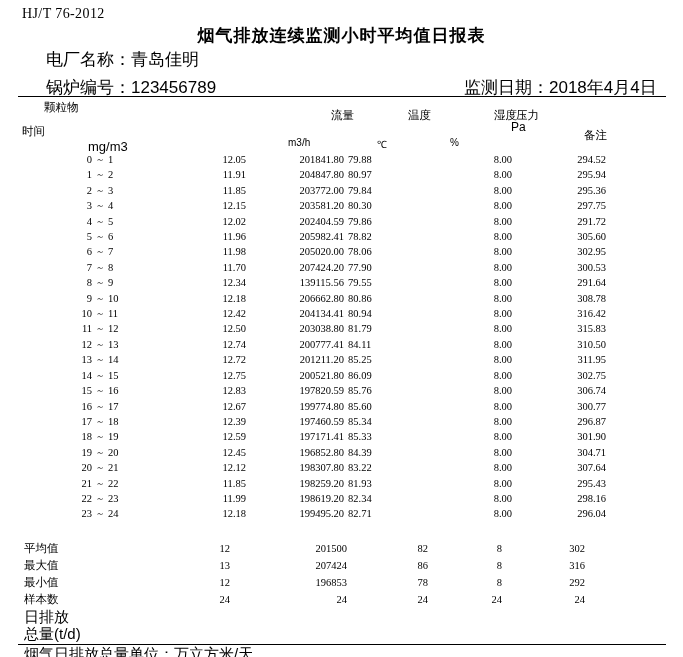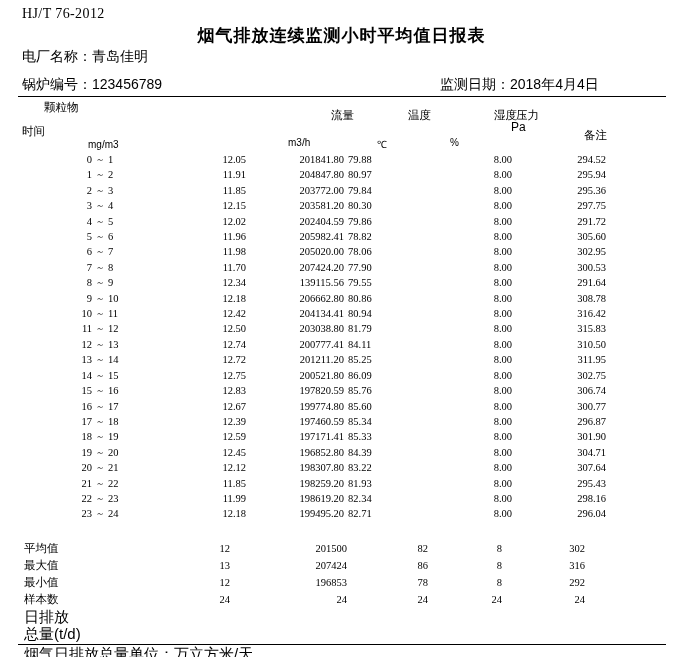--- a/index.html
+++ b/index.html
@@ -35,21 +35,22 @@
     left: 0;
     top: 24px;
     width: 683px;
     text-align: center;
     font-size: 17px;
     font-weight: bold;
     letter-spacing: 1px;
   }
   .meta-row {
     position: absolute;
-    font-size: 14px;
+    font-size: 17px;
+    margin-left: 24px;
   }
   .meta-plant { left: 22px; top: 48px; }
   .meta-boiler { left: 22px; top: 76px; }
   .meta-date { left: 440px; top: 76px; }
   .meta-value { font-weight: normal; }
 
   .rule {
     position: absolute;
     left: 18px;
     width: 648px;
@@ -59,21 +60,21 @@
   .rule-top { top: 96px; }
   .rule-bottom { top: 644px; }
 
   
   .hdr {
     position: absolute;
     font-size: 11.5px;
   }
   .hdr-partic { left: 44px; top: 100px; }
   .hdr-time   { left: 22px; top: 124px; }
-  .hdr-unit-mg{ left: 88px; top: 139px; font-size: 10px; }
+  .hdr-unit-mg{ left: 88px; top: 139px; font-size: 13px; }
   .hdr-flow   { left: 331px; top: 108px; }
   .hdr-flow-u { left: 288px; top: 137px; font-size: 10px; }
   .hdr-temp   { left: 408px; top: 108px; }
   .hdr-temp-u { left: 377px; top: 137px; font-size: 10px; }
   .hdr-hum    { left: 466px; top: 108px; margin-left: 28px; }
   .hdr-hum-u  { left: 450px; top: 137px; font-size: 10px; }
   .hdr-pres   { left: 516px; top: 108px; }
   .hdr-pres-u { left: 511px; top: 120px; font-size: 12px; }
   .hdr-remark { left: 584px; top: 128px; }
 

